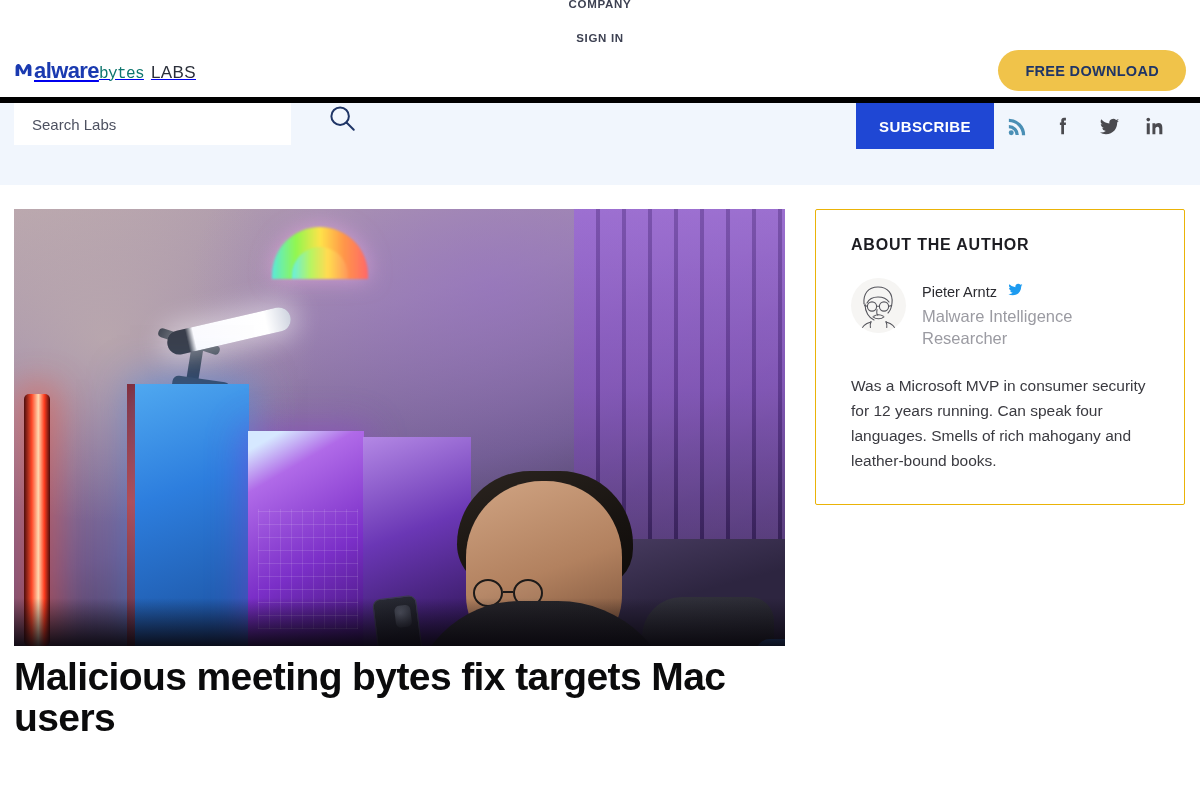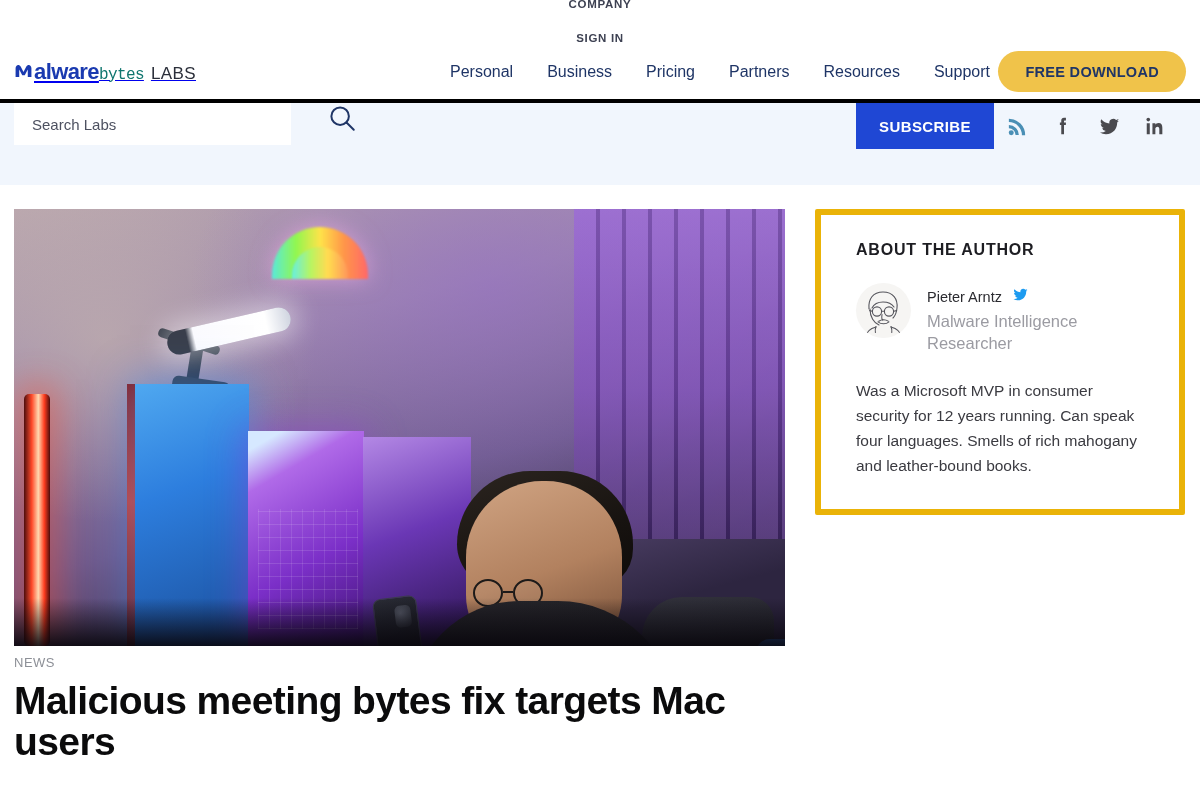--- a/index.html
+++ b/index.html
@@ -31,21 +31,21 @@
     white-space: nowrap;
   }
 
   
   .main-nav {
     height: 59px;
     display: flex;
     align-items: center;
     padding: 0 14px 0 14px;
     background: #ffffff;
-    border-bottom: 4px solid #000000;
+    border-bottom: 6px solid #000000;
     position: relative;
   }
   .logo { display: flex; align-items: baseline; user-select: none; }
   .logo-m {
     position: relative;
     width: 19px; height: 19px;
     margin-right: 1px;
     align-self: center;
   }
   .logo-mark-text {
@@ -352,21 +352,21 @@
     line-height: 1.06;
     font-weight: 700;
     color: #0b0b0c;
     letter-spacing: -0.6px;
     max-width: 740px;
   }
 
   
   .sidebar { width: 370px; flex: 0 0 370px; }
   .author-card {
-    border: 6px solid #eab308;
+    border: 1px solid #eab308;
     background: #fff;
     padding: 26px 35px 30px 35px;
     border-radius: 2px;
   }
   .author-heading {
     font-size: 16px;
     font-weight: 700;
     letter-spacing: 0.8px;
     color: #1d1d22;
     margin: 0 0 24px 0;
@@ -416,28 +416,20 @@
     <span class="logo-m">
       <svg width="19" height="19" viewBox="0 0 24 24">
         <path d="M2 19 L2 8 C2 3.5 6.5 2 8.6 6 L12 12.6 L15.4 6 C17.5 2 22 3.5 22 8 L22 19 L17.4 19 L17.4 9.4 L13.6 16.6 L10.4 16.6 L6.6 9.4 L6.6 19 Z" fill="#1a3ab0"></path>
       </svg>
     </span>
     <span class="logo-mark-text">alware</span>
     <span class="logo-light">bytes</span>
     <span class="logo-labs">LABS</span>
   </a>
 
-  <div class="nav-links">
-    <a class="nav-link" href="#">Personal</a>
-    <a class="nav-link" href="#">Business</a>
-    <a class="nav-link" href="#">Pricing</a>
-    <a class="nav-link" href="#">Partners</a>
-    <a class="nav-link" href="#">Resources</a>
-    <a class="nav-link" href="#">Support</a>
-  </div>
 
   <button class="free-download">FREE DOWNLOAD</button>
 </div>
 
 <div class="search-band">
   <input class="search-input" type="text" placeholder="Search Labs" style="">
   <button class="search-submit">
     <svg width="30" height="30" viewBox="0 0 24 24" fill="none" stroke="#1f3566" stroke-width="1.6">
       <circle cx="10.5" cy="10.5" r="7"></circle>
         <line x1="15.6" y1="15.6" x2="21.4" y2="21.4" stroke-linecap="round"></line>
@@ -500,21 +492,20 @@
         <span class="l"></span>
           <span class="r"></span>
       </div>
       <div class="hero-person-body"></div>
       <div class="hero-phone"></div>
       <div class="hero-hand"></div>
 
       <div class="hero-dark-bottom"></div>
     </div>
 
-    <div class="kicker">NEWS</div>
     <h1 class="article-title">Malicious meeting bytes fix targets Mac users</h1>
   </div>
 
   <div class="sidebar">
     <div class="author-card">
       <div class="author-heading">ABOUT THE AUTHOR</div>
 
       <div class="author-row">
         <div class="avatar">
           <svg width="55" height="55" viewBox="0 0 55 55">

